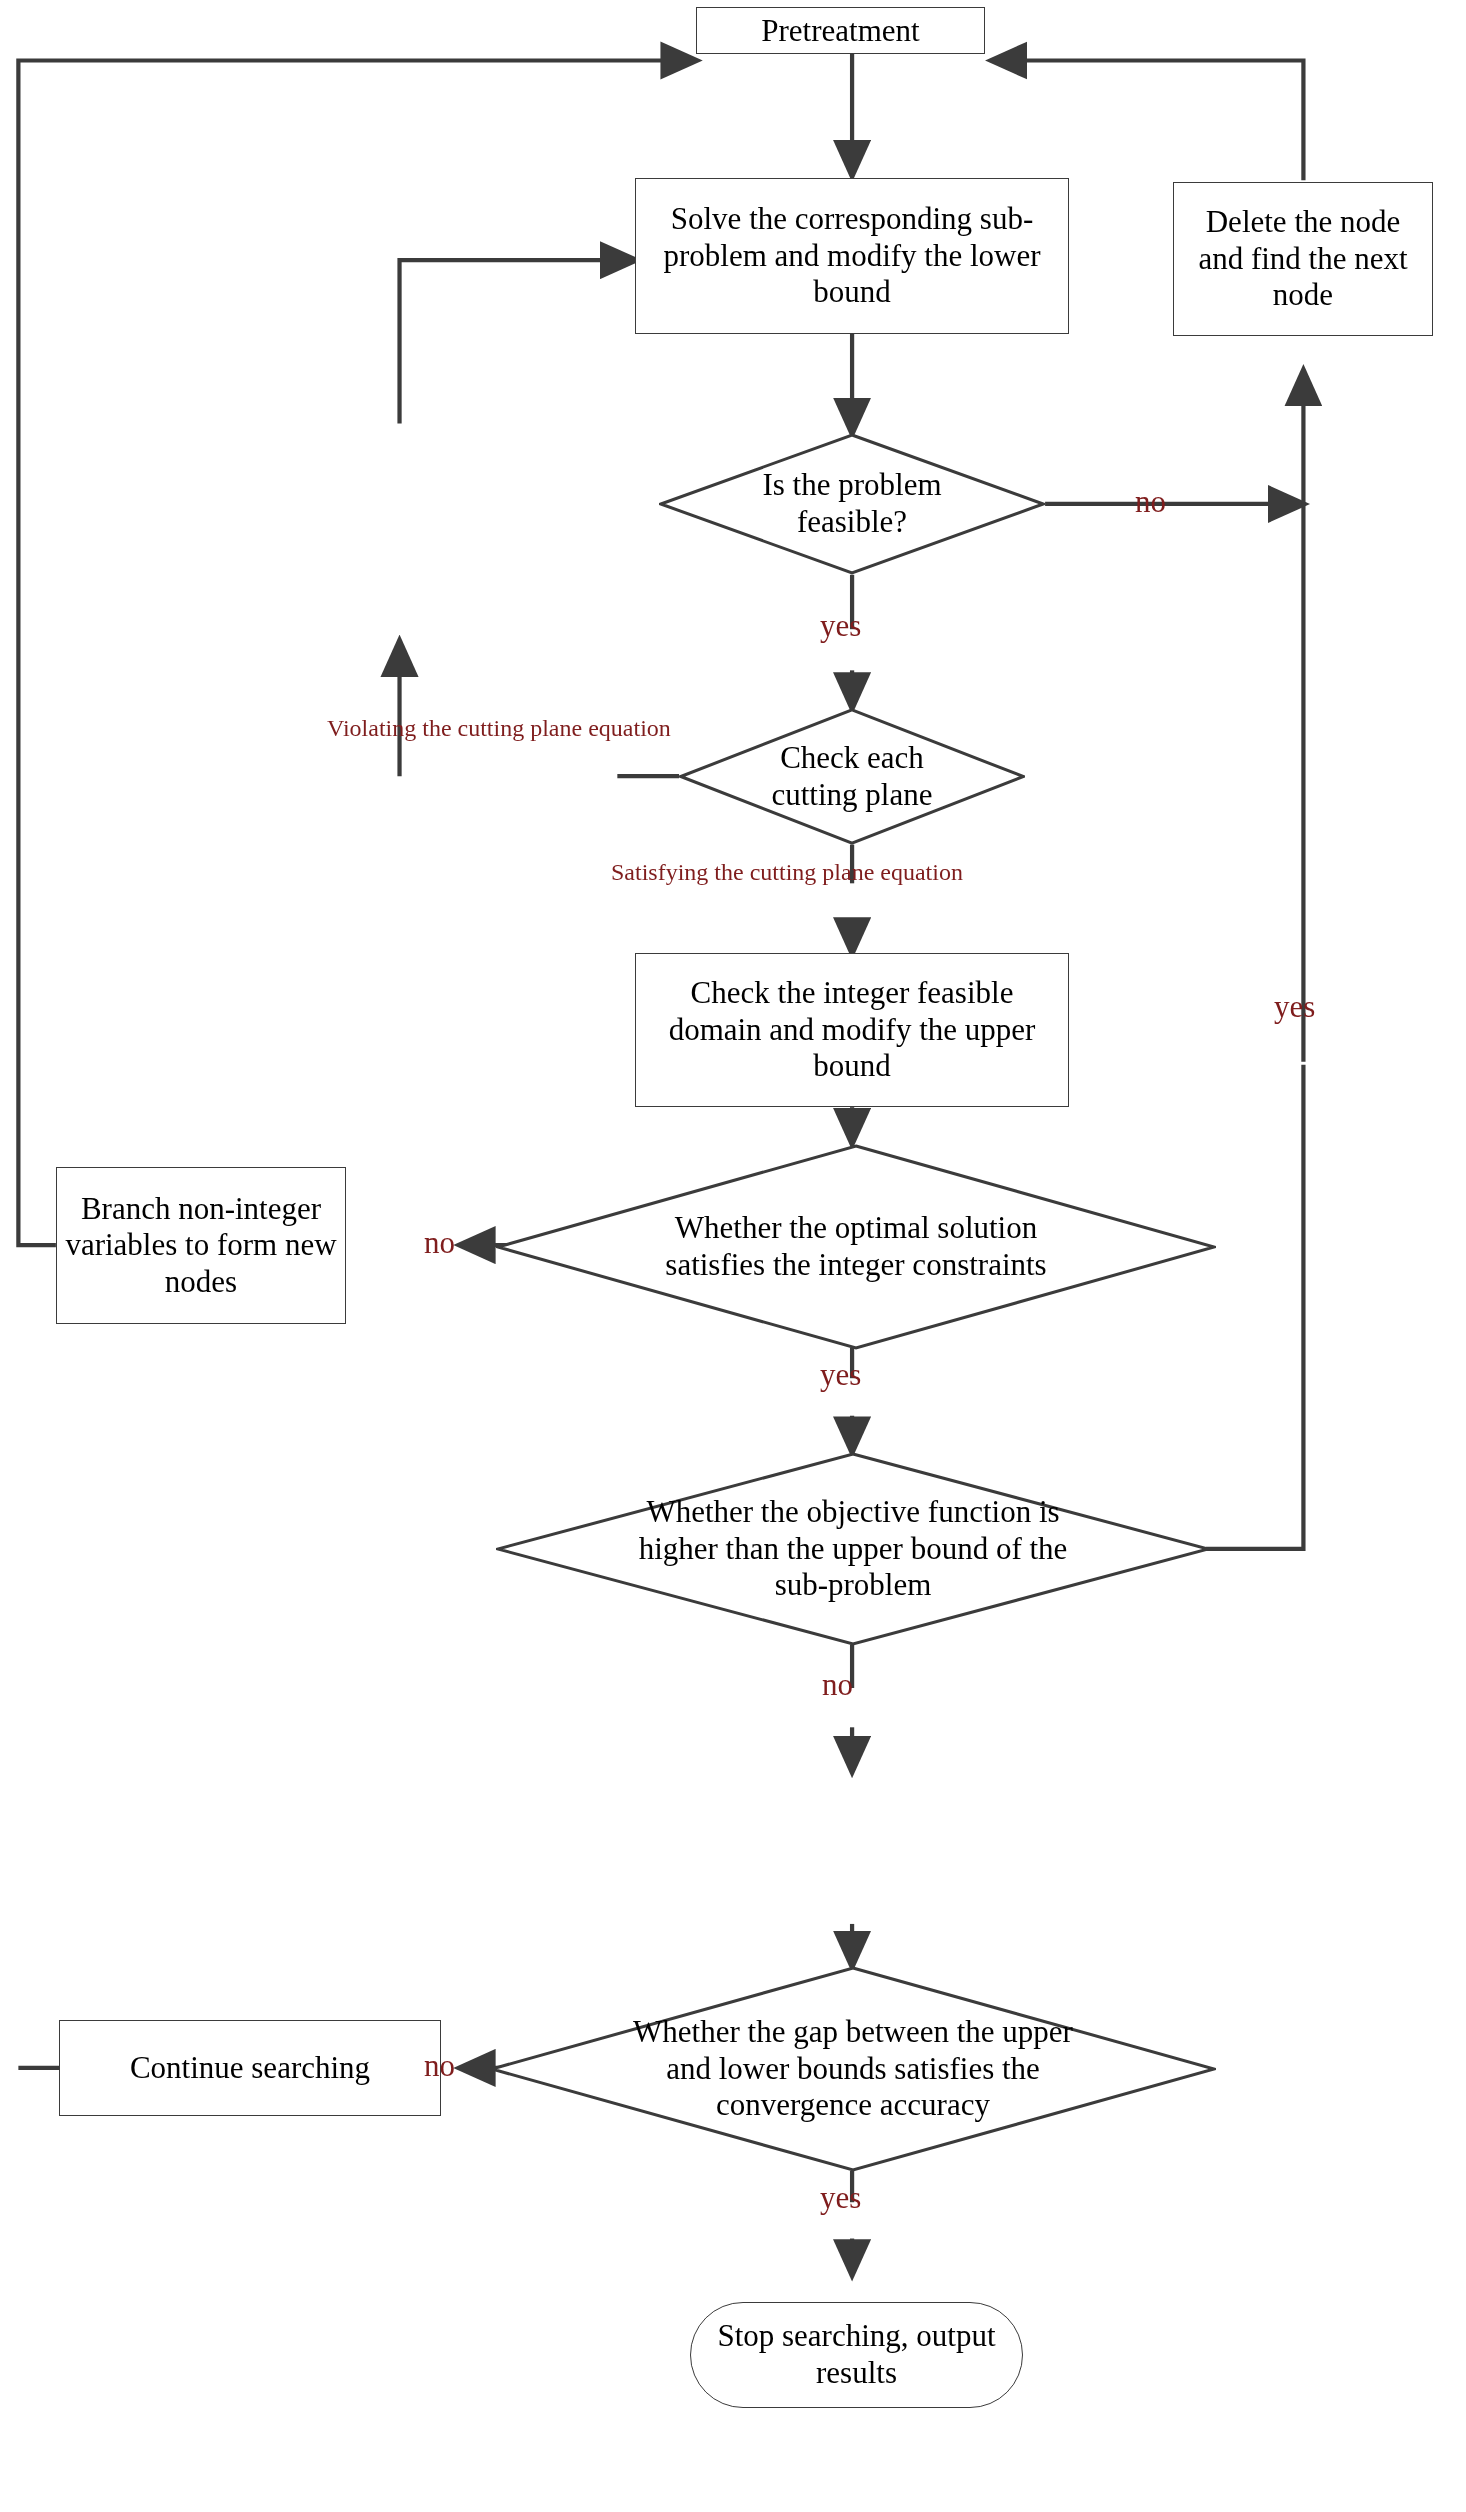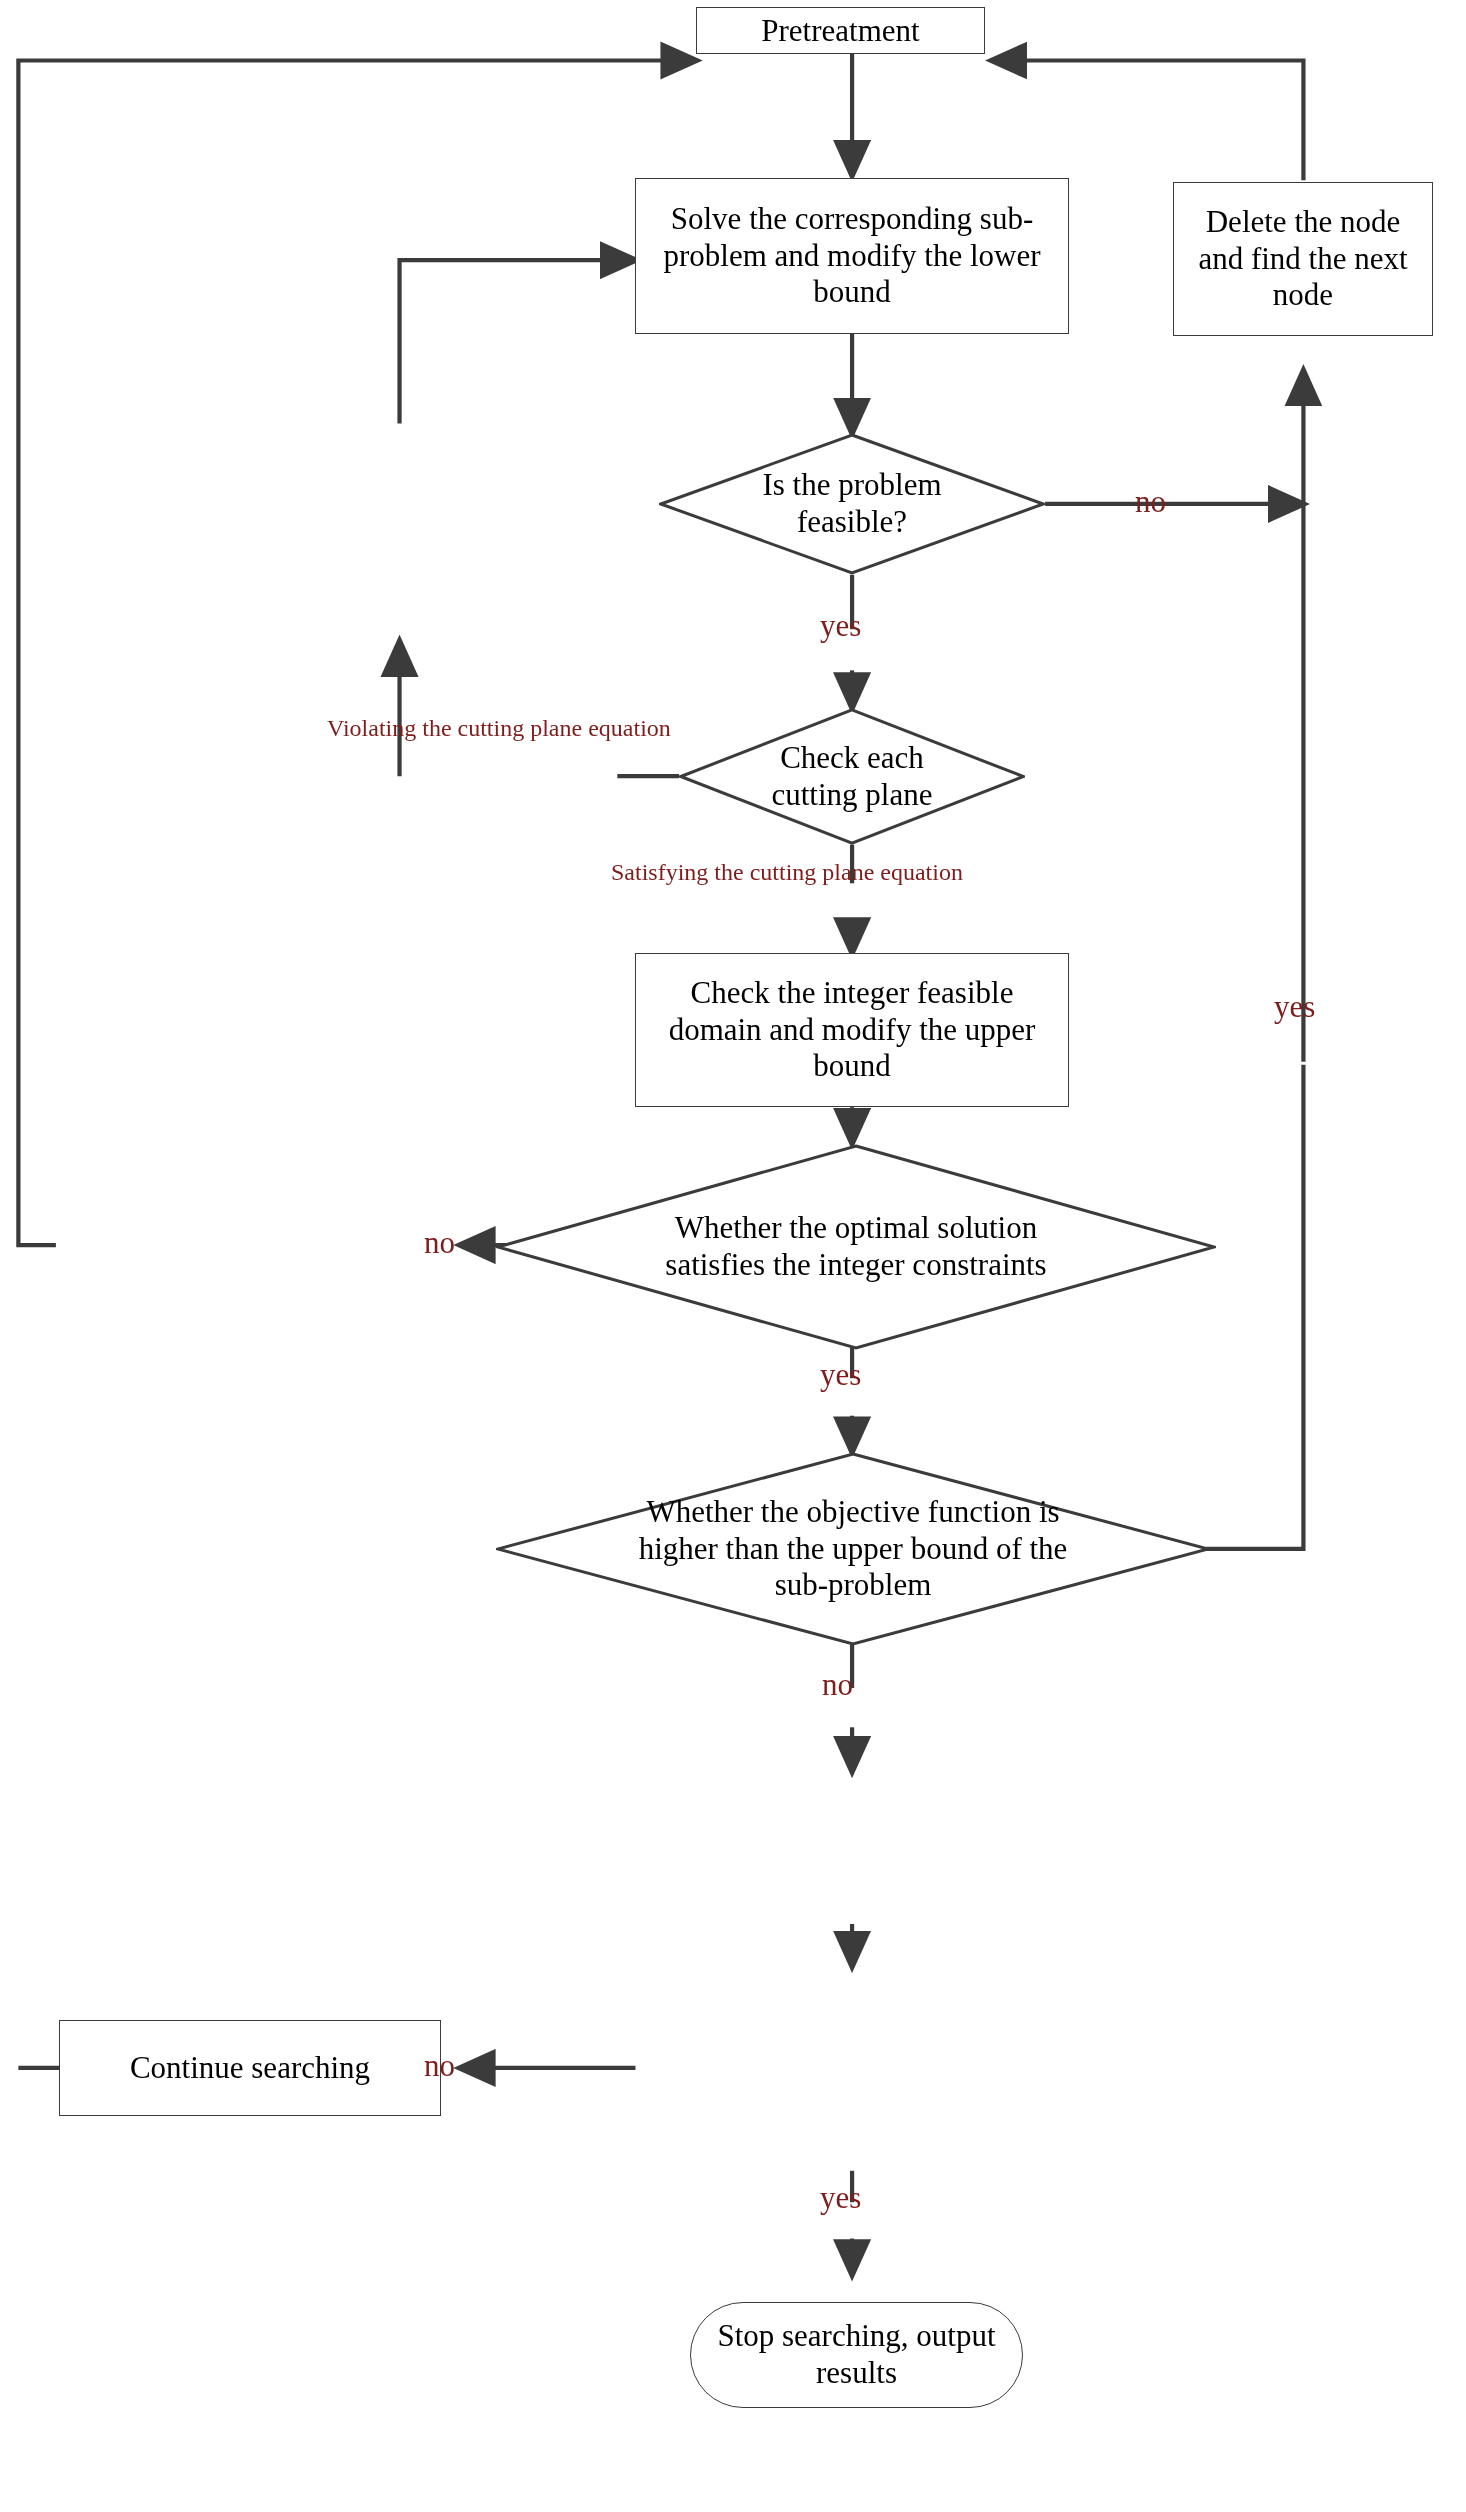--- a/index.html
+++ b/index.html
@@ -112,31 +112,42 @@
 
   <div style="position:absolute;left:496px;top:1144px;width:720px;height:206px;">
     <svg viewBox="0 0 1190 340" style="position:absolute;left:0;top:0;width:720px;height:206px;">
       <polygon points="595,3 1187,170 595,337 3,170" fill="#fff" stroke="#3b3b3b" stroke-width="5"></polygon>
     </svg>
     <div class="node" style="left:0;top:0;width:720px;height:206px;">
       <span class="txt f44" style="max-width:460px;">Whether the optimal solution satisfies the integer constraints</span>
     </div>
   </div>
 
+  <div class="node proc" style="left:56px;top:1167px;width:290px;height:157px;">
+    <span class="txt f44">Branch non-integer variables to form new nodes</span>
+  </div>
 
   <div style="position:absolute;left:496px;top:1452px;width:714px;height:194px;">
     <svg viewBox="0 0 1180 320" style="position:absolute;left:0;top:0;width:714px;height:194px;">
       <polygon points="590,3 1177,160 590,317 3,160" fill="#fff" stroke="#3b3b3b" stroke-width="5"></polygon>
     </svg>
     <div class="node" style="left:0;top:0;width:714px;height:194px;">
       <span class="txt f44" style="max-width:460px;">Whether the objective function is higher than the upper bound of the sub-problem</span>
     </div>
   </div>
 
 
+  <div style="position:absolute;left:490px;top:1966px;width:726px;height:206px;">
+    <svg viewBox="0 0 1200 340" style="position:absolute;left:0;top:0;width:726px;height:206px;">
+      <polygon points="600,3 1197,170 600,337 3,170" fill="#fff" stroke="#3b3b3b" stroke-width="5"></polygon>
+    </svg>
+    <div class="node" style="left:0;top:0;width:726px;height:206px;">
+      <span class="txt f44" style="max-width:478px;">Whether the gap between the upper and lower bounds satisfies the convergence accuracy</span>
+    </div>
+  </div>
 
   <div class="node proc" style="left:59px;top:2020px;width:382px;height:96px;">
     <span class="txt f44">Continue searching</span>
   </div>
 
   <div class="node term" style="left:690px;top:2275px;width:333px;height:106px;">
     <span class="txt f44">Stop searching, output results</span>
   </div>
 
   <div class="edge-label f44" style="left:1135px;top:484px;">no</div>

